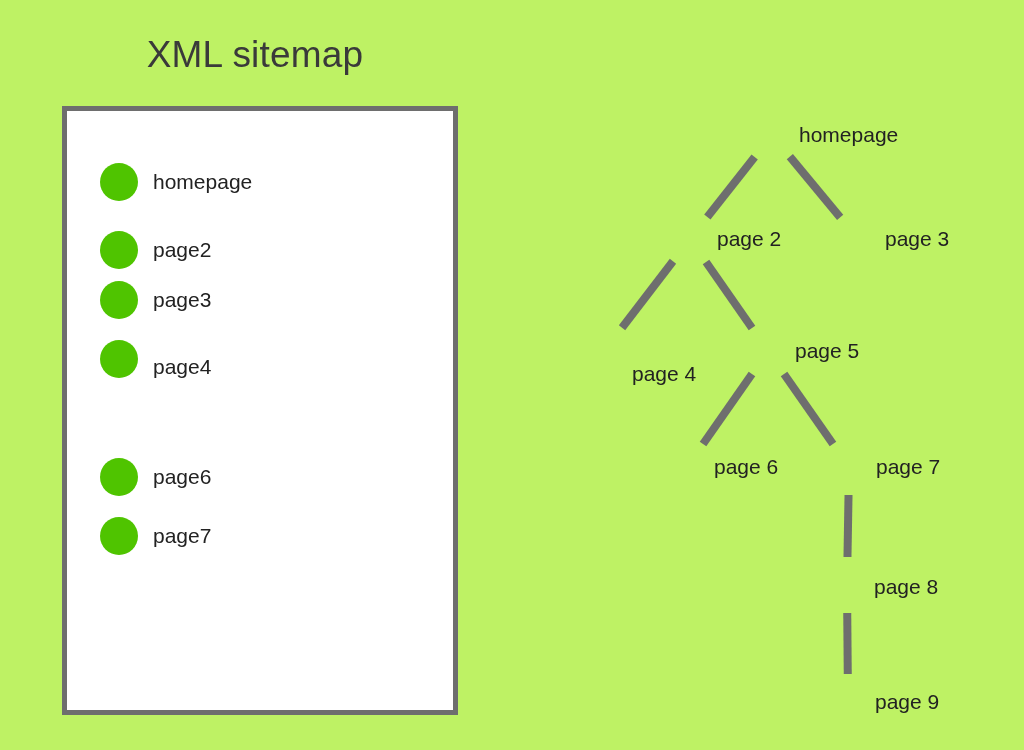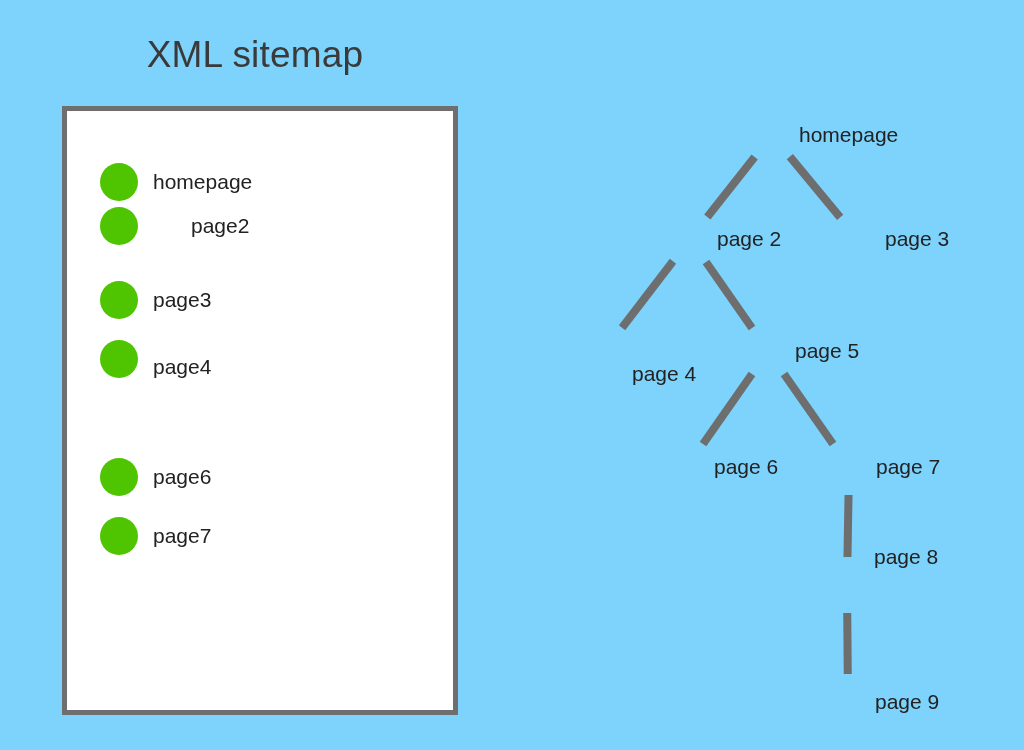--- a/index.html
+++ b/index.html
@@ -9,21 +9,21 @@
     background: #ffffff;
   }
   body {
     font-family: "Liberation Sans", "DejaVu Sans", sans-serif;
     color: #222222;
   }
   #canvas {
     position: relative;
     width: 1024px;
     height: 750px;
-    background: #7dd3fc;
+    background: #bef264;
     overflow: hidden;
   }
 
   
   .panel-title {
     position: absolute;
     font-size: 37px;
     font-weight: 400;
     color: #3a3a3a;
     letter-spacing: 0.2px;
@@ -123,21 +123,21 @@
 <div id="canvas">
 
   <div class="panel-title" id="title-sitemap">XML sitemap</div>
 
   <div id="sitemap-box">
     <div id="sitemap-list">
         <div class="list-row" style="top: 52px;">
           <span class="node-dot" style="background: rgb(79, 196, 0);"></span>
           <span class="row-label" style="color: rgb(34, 34, 34);">homepage</span>
         </div>
-        <div class="list-row" style="top: 96px; gap: 38px;">
+        <div class="list-row" style="top: 120px;">
           <span class="node-dot" style="background: rgb(79, 196, 0);"></span>
           <span class="row-label" style="color: rgb(34, 34, 34);">page2</span>
         </div>
         <div class="list-row" style="top: 170px; justify-content: center;">
           <span class="node-dot" style="background: rgb(79, 196, 0);"></span>
           <span class="row-label" style="color: rgb(34, 34, 34);">page3</span>
         </div>
         <div class="list-row" style="top: 229px;">
           <span class="node-dot" style="background: rgb(79, 196, 0);"></span>
           <span class="row-label" style="color: rgb(34, 34, 34); margin-top: 15px;">page4</span>
@@ -164,17 +164,17 @@
         <line x1="848.525491880788" y1="494.9959790335113" x2="847.474508119212" y2="557.0040209664887" stroke="#6e6e6e" stroke-width="8" stroke-linecap="butt"></line>
         <line x1="847.2393074986073" y1="612.9989773370584" x2="847.7606925013927" y2="674.0010226629416" stroke="#6e6e6e" stroke-width="8" stroke-linecap="butt"></line>
       </svg>
   <div class="tree-node" style="left: 753px; top: 116px;"><span class="node-dot" style="background: rgb(79, 196, 0);"></span><span class="node-label" style="color: rgb(34, 34, 34);">homepage</span></div>
       <div class="tree-node" style="left: 671px; top: 220px;"><span class="node-dot" style="background: rgb(79, 196, 0);"></span><span class="node-label" style="color: rgb(34, 34, 34);">page 2</span></div>
       <div class="tree-node" style="left: 839px; top: 220px;"><span class="node-dot" style="background: rgb(79, 196, 0);"></span><span class="node-label" style="color: rgb(34, 34, 34);">page 3</span></div>
       <div class="tree-node" style="left: 586px; top: 331px;"><span class="node-dot" style="background: rgb(79, 196, 0);"></span><span class="node-label" style="color: rgb(34, 34, 34); margin-top: 24px;">page 4</span></div>
       <div class="tree-node" style="left: 749px; top: 332px;"><span class="node-dot" style="background: rgb(79, 196, 0);"></span><span class="node-label" style="color: rgb(34, 34, 34);">page 5</span></div>
       <div class="tree-node" style="left: 668px; top: 448px;"><span class="node-dot" style="background: rgb(79, 196, 0);"></span><span class="node-label" style="color: rgb(34, 34, 34);">page 6</span></div>
       <div class="tree-node" style="left: 830px; top: 448px;"><span class="node-dot" style="background: rgb(79, 196, 0);"></span><span class="node-label" style="color: rgb(34, 34, 34);">page 7</span></div>
-      <div class="tree-node" style="left: 828px; top: 538px;"><span class="node-dot" style="background: rgb(79, 196, 0);"></span><span class="node-label" style="color: rgb(34, 34, 34);">page 8</span></div>
+      <div class="tree-node" style="left: 828px; top: 568px;"><span class="node-dot" style="background: rgb(79, 196, 0);"></span><span class="node-label" style="color: rgb(34, 34, 34);">page 8</span></div>
       <div class="tree-node" style="left: 829px; top: 683px;"><span class="node-dot" style="background: rgb(79, 196, 0);"></span><span class="node-label" style="color: rgb(34, 34, 34);">page 9</span></div>
     </div>
 
 </div>
 
 </body></html>

